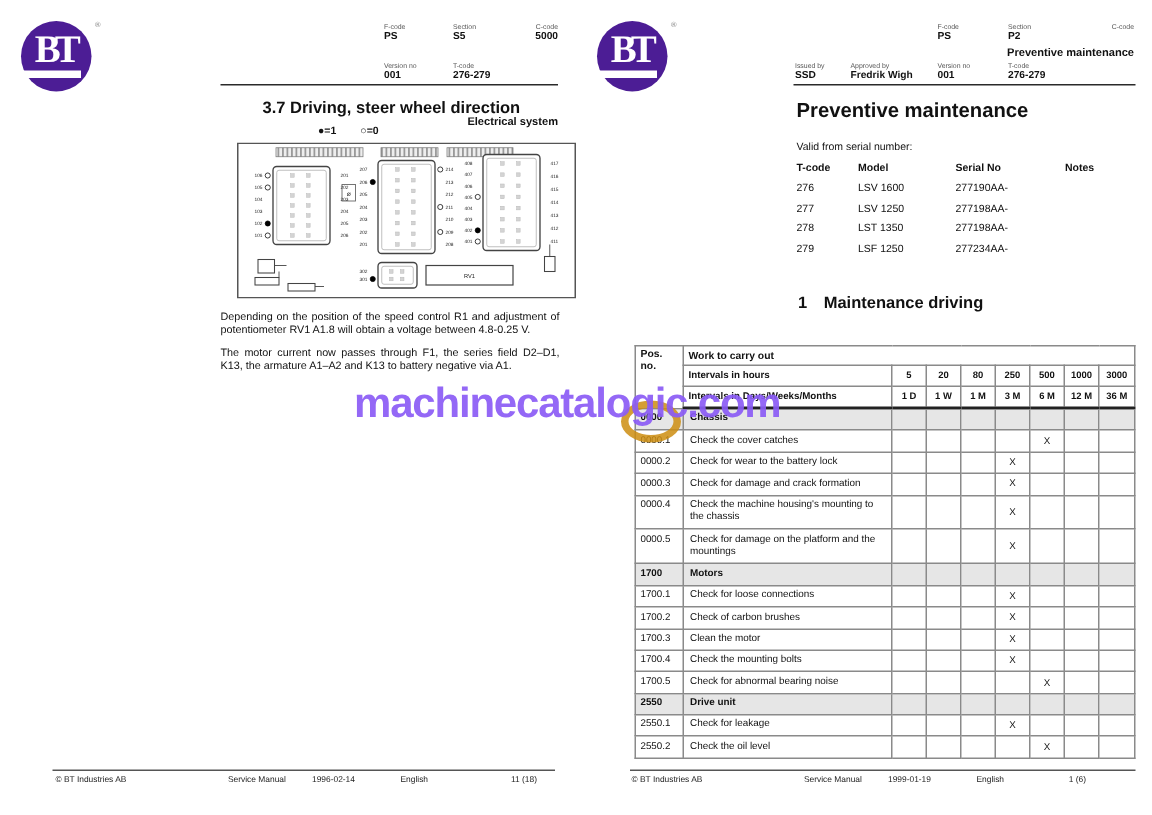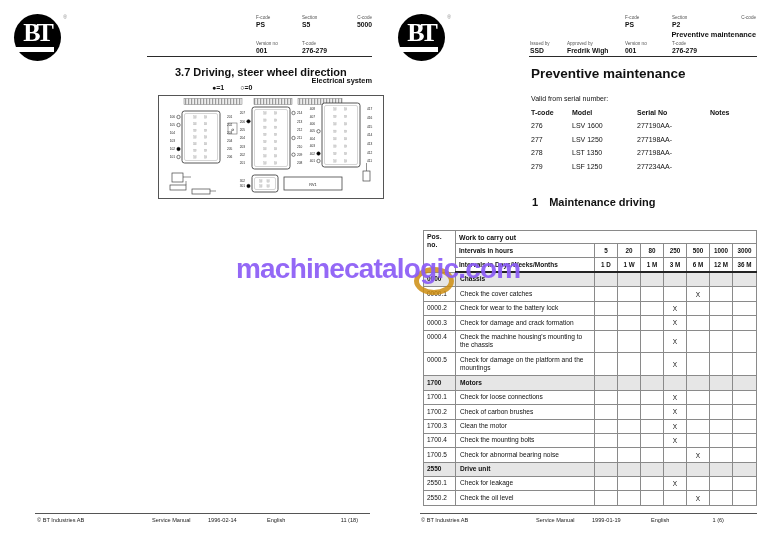--- a/index.html
+++ b/index.html
@@ -40,21 +40,21 @@
   .sched td.markc{text-align:center;font-size:6.5px;}
   .sched tr.section td{background:#e6e6e6;font-weight:bold;}
 
   .footer-text{position:absolute;font-size:5.6px;color:#222;white-space:nowrap;}
 
   .watermark{position:absolute;left:236px;top:253px;font-size:28px;font-weight:bold;
              color:#8b5cf6;opacity:.92;letter-spacing:-0.8px;white-space:nowrap;z-index:50;}
   .wm-ring{position:absolute;left:414px;top:267px;width:40px;height:28px;
            border:5px solid #cd8d10;border-radius:50%;opacity:.85;z-index:49;}
 
-  .logo{position:absolute;width:47px;height:47px;border-radius:50%;background:#000000;}
+  .logo{position:absolute;width:47px;height:47px;border-radius:50%;background:#4c1d95;}
   .logo .bt{position:absolute;top:4px;left:0;right:2px;text-align:center;
             font-family:"Liberation Serif",serif;font-weight:bold;font-size:26px;color:#fff;letter-spacing:-4px;}
   .logo .bar{position:absolute;left:-6px;top:33px;width:46px;height:4.5px;background:#fff;}
   .logo .reg{position:absolute;top:0;right:-6px;font-size:5px;color:#888;}
 </style>
 </head>
 <body>
 
 <div id="canvas">
 
@@ -220,20 +220,22 @@
           <rect x="108.92" y="84.8" width="2.4" height="2.4" fill="#d4d4d4" stroke="#b5b5b5" stroke-width="0.3"></rect>
           <rect x="101.64" y="89.8" width="2.4" height="2.4" fill="#d4d4d4" stroke="#b5b5b5" stroke-width="0.3"></rect>
           <rect x="108.92" y="89.8" width="2.4" height="2.4" fill="#d4d4d4" stroke="#b5b5b5" stroke-width="0.3"></rect>
           <text x="87" y="87.2" font-size="3.2" text-anchor="end" fill="#222">302</text>
           <text x="87" y="92.2" font-size="3.2" text-anchor="end" fill="#222">301</text>
           <circle cx="90.5" cy="91" r="1.7" fill="#000" stroke="#000" stroke-width="0.5"></circle>
         </g>
     </svg>
 
     <div class="body-text" id="left-paragraphs">
+        <p>Depending on the position of the speed control R1 and adjustment of potentiometer RV1 A1.8 will obtain a voltage between 4.8-0.25 V.</p>
+        <p>The motor current now passes through F1, the series field D2–D1, K13, the armature A1–A2 and K13 to battery negative via A1.</p>
       </div>
 
     <div class="rule" style="left:35px;top:513px;width:335px;background:#555;"></div>
     <span class="footer-text" style="left:37px;top:517px;">© BT Industries AB</span>
     <span class="footer-text" style="left:152px;top:517px;">Service Manual</span>
     <span class="footer-text" style="left:208px;top:517px;">1996-02-14</span>
     <span class="footer-text" style="left:267px;top:517px;">English</span>
     <span class="footer-text" style="right:410px;top:517px;">11 (18)</span>
   </div>
 

